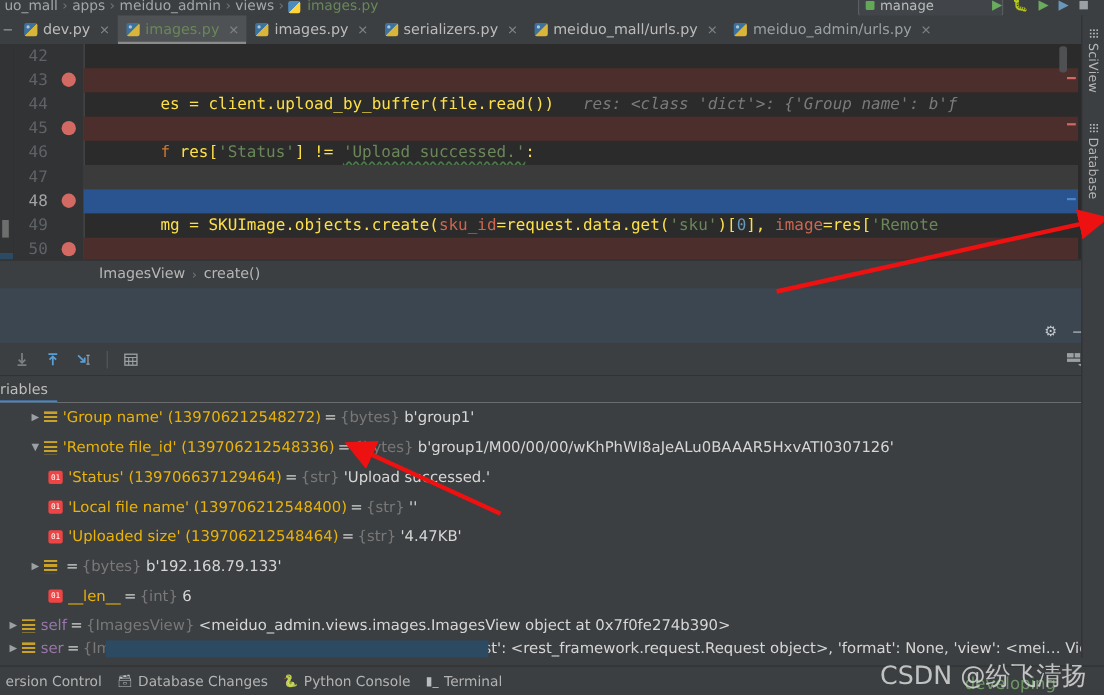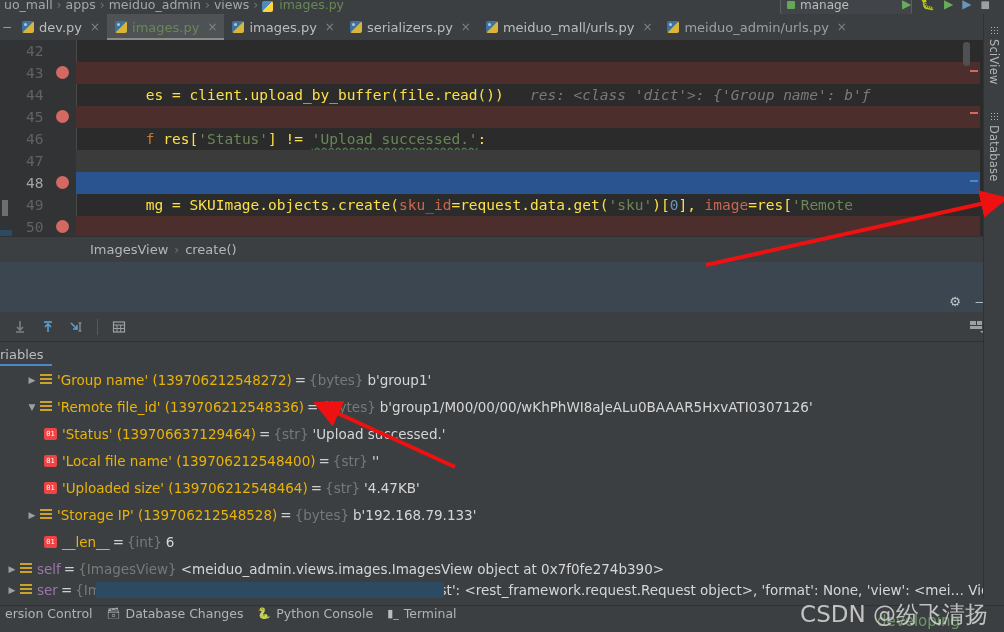--- a/index.html
+++ b/index.html
@@ -168,21 +168,21 @@
   .vtype{color:#787878;}
   .vval{color:#d6d6d6;margin-left:4px;}
   .indent1{padding-left:24px;}
   .indent0{padding-left:4px;}
 
   .vrowhl{position:absolute;left:0;top:0;height:16px;background:#2d4a63;}
 
   
   .statusbar{
     position:absolute;left:0;bottom:0;width:1004px;height:26px;background:#3c3f41;
-    display:flex;align-items:flex-start;gap:0;border-top:1px solid #2f3133;
+    display:flex;align-items:center;gap:0;border-top:1px solid #2f3133;
   }
   .sbitem{display:flex;align-items:center;gap:5px;font-size:12.5px;color:#b3b3b3;padding:0 14px 0 0;}
   .sbitem.first{padding-left:0;}
   .sbicon{font-size:11px;color:#b9bdbf;}
 
   .watermark{
     position:absolute;right:16px;bottom:2px;font-size:23px;color:#d9d9d9;opacity:.85;
     font-family:"DejaVu Sans","Liberation Sans",sans-serif;white-space:nowrap;
   }
   .wm-sub{position:absolute;right:44px;bottom:2px;font-size:15px;color:#74a06a;opacity:.9;}
@@ -443,21 +443,20 @@
       <span class="ic-str">01</span>
       <span class="vname">'Uploaded size' (139706212548464)</span>
       <span class="veq">=</span>
       <span class="vtype">{str}</span>
       <span class="vval">'4.47KB'</span>
     </div>
 
     <div class="vrow indent1">
       <span class="arrow">▶</span>
       <span class="ic-dict"></span>
-      <span class="vname">'Storage IP' (139706212548528)</span>
       <span class="veq">=</span>
       <span class="vtype">{bytes}</span>
       <span class="vval">b'192.168.79.133'</span>
     </div>
 
     <div class="vrow" style="padding-left:44px;">
       <span class="ic-str">01</span>
       <span class="vname">__len__</span>
       <span class="veq">=</span>
       <span class="vtype">{int}</span>

